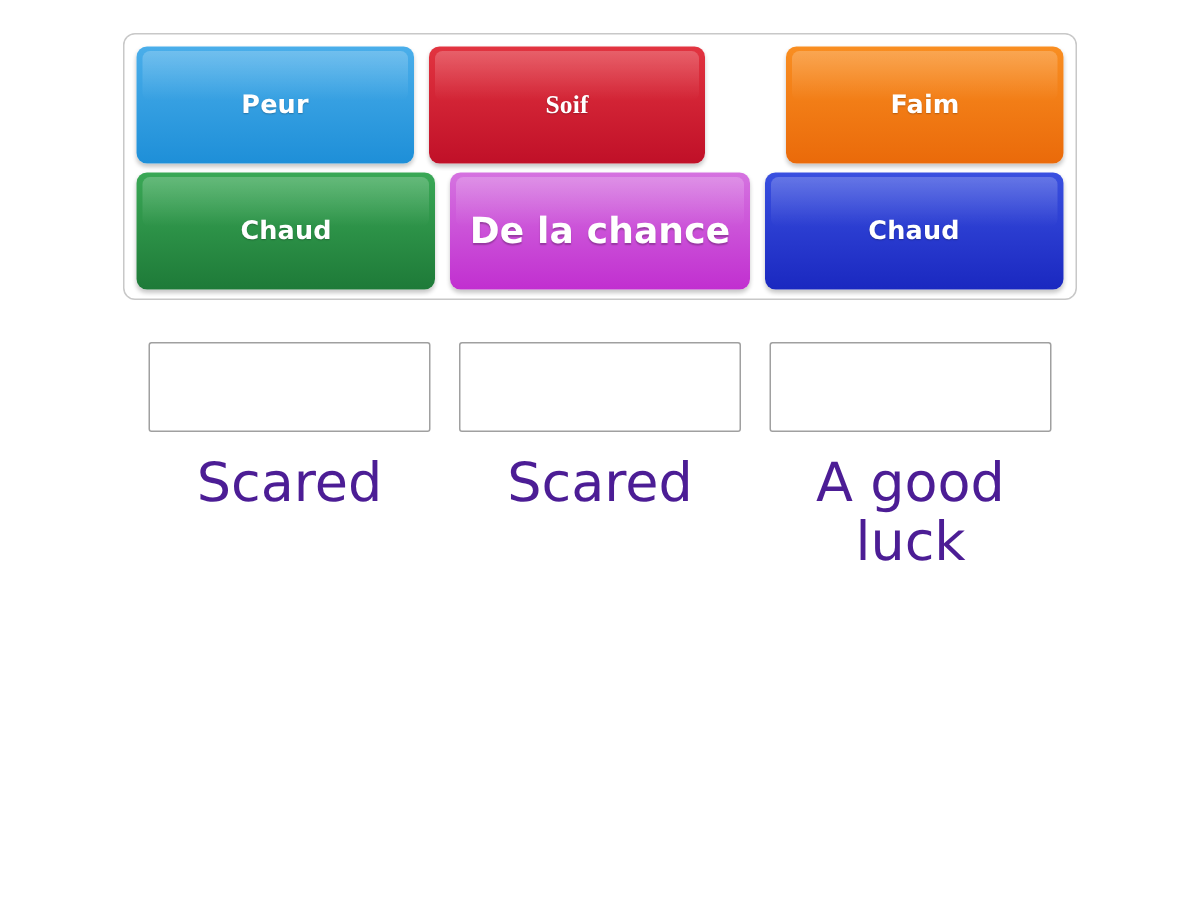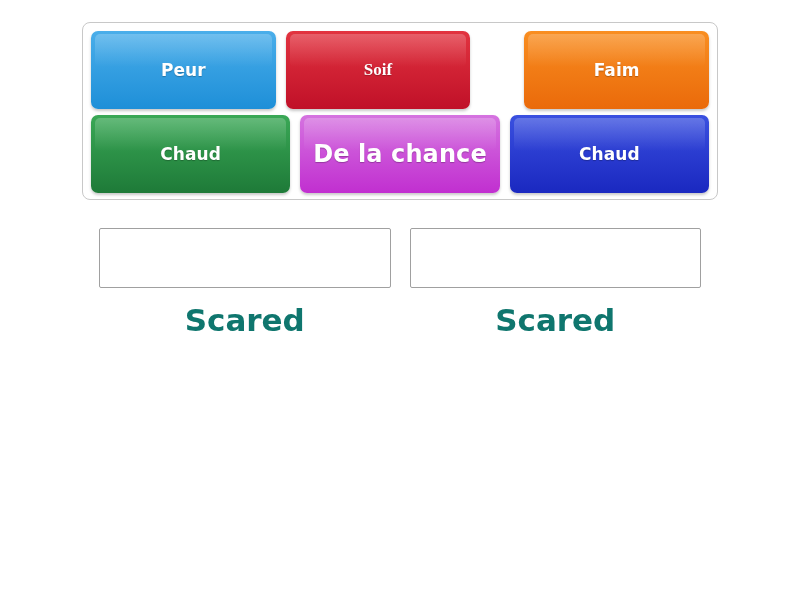--- a/index.html
+++ b/index.html
@@ -93,25 +93,25 @@
   .dropzone {
     width: 100%;
     height: 60px;
     box-sizing: border-box;
     background: #ffffff;
     border: 1px solid #a0a0a0;
     border-radius: 2px;
   }
   .answer-label {
     margin-top: 16px;
-    font-size: 31px;
+    font-size: 36px;
     line-height: 1.08;
-    color: #0f766e;
+    color: #4c1d95;
     text-align: center;
-    font-weight: bold;
+    font-weight: normal;
     width: 100%;
   }
 </style>
 </head>
 <body>
 
 <div id="tile-bank">
 
   <div class="tile-row">
     <div class="tile" style="background: linear-gradient(rgb(74, 174, 234) 0%, rgb(30, 143, 216) 100%);">
@@ -143,16 +143,20 @@
 
   <div class="answer-row">
     <div class="answer-cell">
       <div class="dropzone"></div>
       <div class="answer-label">Scared</div>
     </div>
     <div class="answer-cell">
       <div class="dropzone"></div>
       <div class="answer-label">Scared</div>
     </div>
+    <div class="answer-cell">
+      <div class="dropzone"></div>
+      <div class="answer-label">A good luck</div>
+    </div>
   </div>
 
 
 </div>
 
 </body></html>

